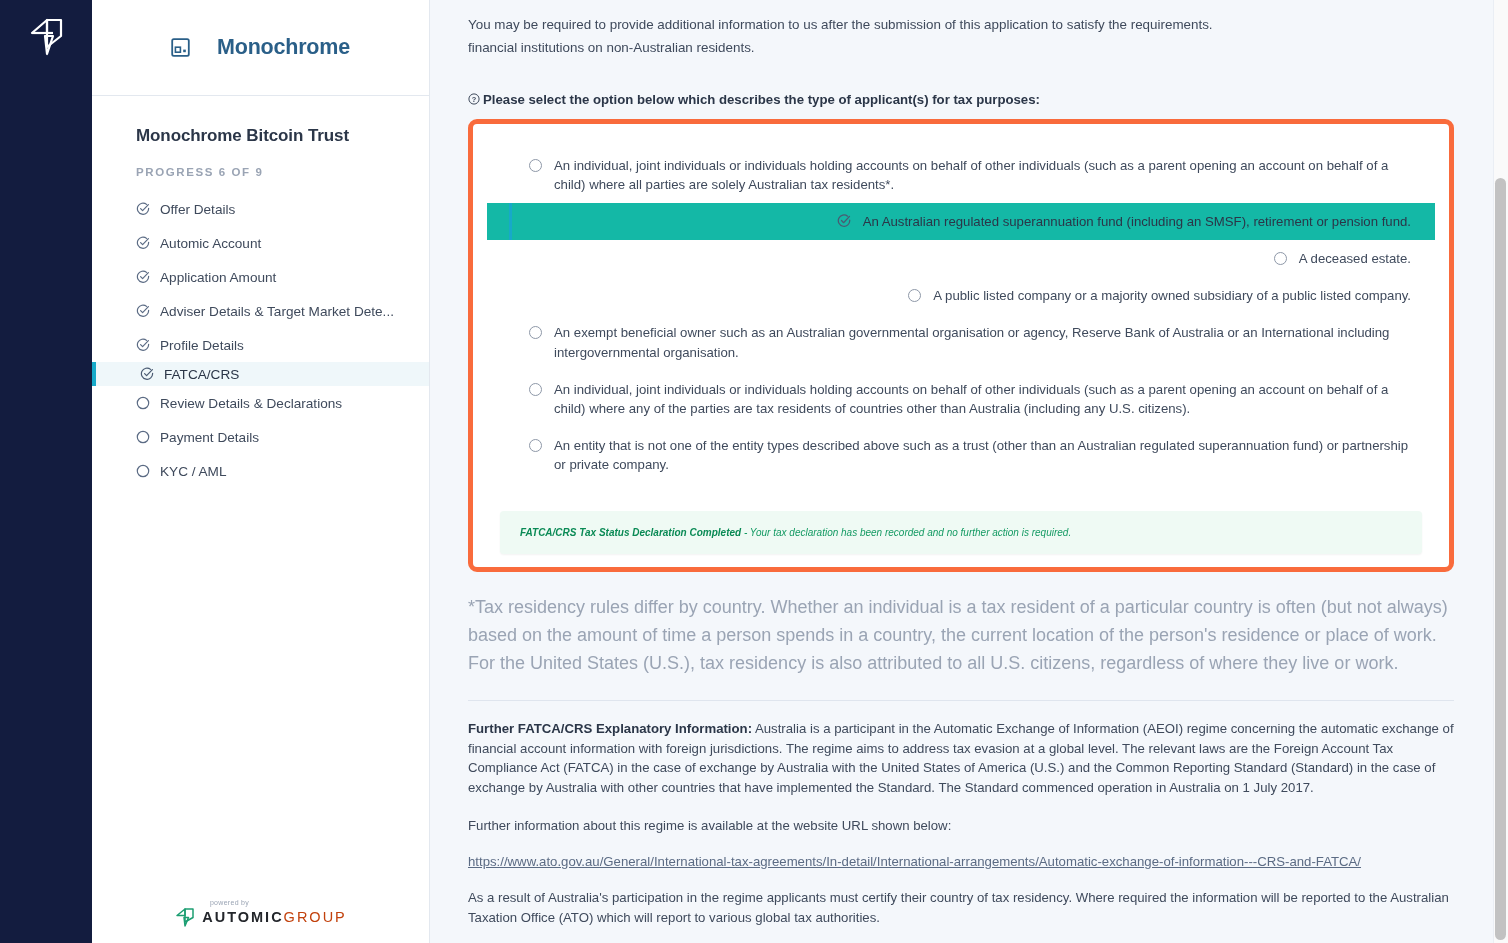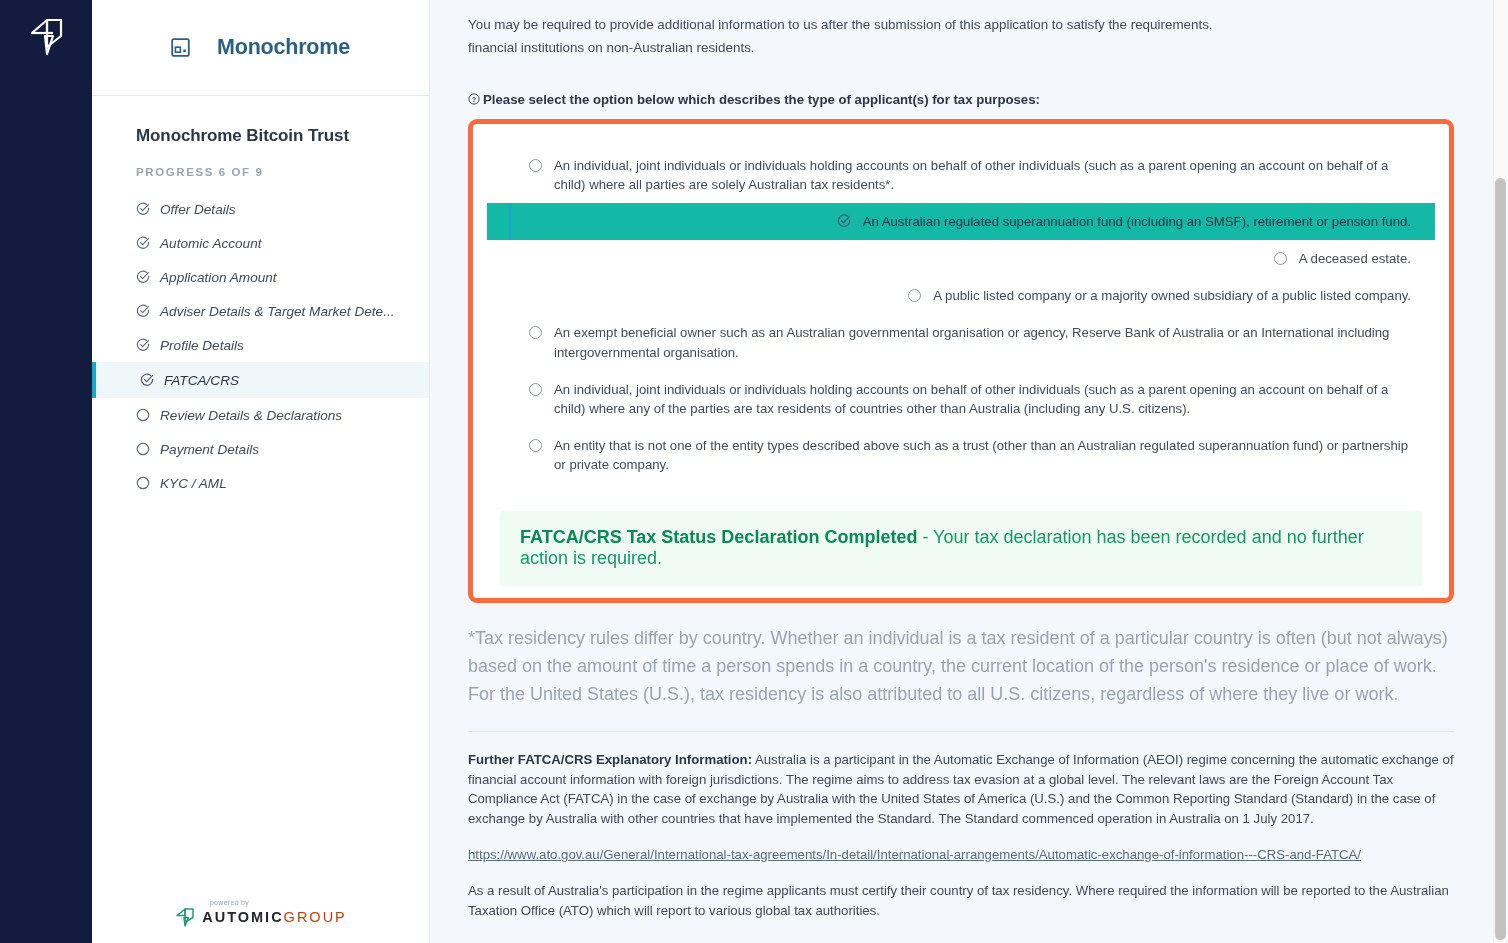--- a/index.html
+++ b/index.html
@@ -41,31 +41,31 @@
   .trust-title {
     margin: 30px 0 0 44px;
     font-size: 17px; font-weight: 700; color: #2b3648;
     letter-spacing: -0.1px;
   }
   .progress-label {
     margin: 20px 0 0 44px;
     font-size: 11.5px; font-weight: 700; color: #9aa4b4;
     letter-spacing: 1.6px;
   }
-  .nav { margin-top: 14px; font-style: italic; }
+  .nav { margin-top: 14px; }
   .nav-item {
     display: flex; align-items: center; gap: 10px;
     height: 34px; padding-left: 44px;
     position: relative; cursor: pointer;
   }
   .nav-item .ico { width: 14px; height: 14px; flex: 0 0 14px; display:block; }
   .nav-item .lbl { font-size: 13.6px; color: #3f4a5c; white-space: nowrap; }
   .nav-item.active {
     background: #eff7fa;
-    height: 36px;
+    height: 24px;
   }
   .nav-item.active::before {
     content: ""; position: absolute; left: 0; top: 0;
     width: 4px; height: 100%; background: #17a9c9;
   }
   .nav-item.active .lbl { color: #2b3648; }
   .nav-item.active .ico { margin-left: 4px; }
 
   .footer-logo {
     position: absolute; left: 0; right: 0; bottom: 16px;
@@ -136,21 +136,21 @@
   .opt.selected .otxt { color: #2b3648; }
   .check-ico { width: 14px; height: 14px; flex: 0 0 14px; margin-top: 2px; display:block; }
 
   .status-box {
     margin: 14px 13px 0 13px;
     background: #effaf4;
     border-radius: 4px;
     padding: 16px 20px;
     box-shadow: 0 1px 2px rgba(0,0,0,0.05);
   }
-  .status-text { font-size: 18px; color: #149a63; }
+  .status-text { font-size: 10px; color: #149a63; font-style: italic; }
   .status-text b { color: #0a8a55; font-weight: 700; }
 
   
   .footnote {
     margin-top: 22px;
     font-size: 18px; line-height: 1.55; color: #9aa4b4;
   }
   .rule { height: 1px; background: #dfe5ee; margin: 22px 0 0 0; }
   .para { margin-top: 18px; font-size: 13.2px; line-height: 1.5; color: #3f4a5c; }
   .para b { color: #2b3648; font-weight: 700; }
@@ -382,20 +382,21 @@
           <div class="status-text"><b>FATCA/CRS Tax Status Declaration Completed</b><span> - Your tax declaration has been recorded and no further action is required.</span></div>
         </div>
       </div>
 
       <div class="footnote">*Tax residency rules differ by country. Whether an individual is a tax resident of a particular country is often (but not always) based on the amount of time a person spends in a country, the current location of the person's residence or place of work. For the United States (U.S.), tax residency is also attributed to all U.S. citizens, regardless of where they live or work.</div>
 
       <div class="rule"></div>
 
       <div class="para"><b>Further FATCA/CRS Explanatory Information:</b><span> Australia is a participant in the Automatic Exchange of Information (AEOI) regime concerning the automatic exchange of financial account information with foreign jurisdictions. The regime aims to address tax evasion at a global level. The relevant laws are the Foreign Account Tax Compliance Act (FATCA) in the case of exchange by Australia with the United States of America (U.S.) and the Common Reporting Standard (Standard) in the case of exchange by Australia with other countries that have implemented the Standard. The Standard commenced operation in Australia on 1 July 2017.</span></div>
 
+      <div class="para">Further information about this regime is available at the website URL shown below:</div>
 
       <a class="link">https://www.ato.gov.au/General/International-tax-agreements/In-detail/International-arrangements/Automatic-exchange-of-information---CRS-and-FATCA/</a>
 
       <div class="para">As a result of Australia's participation in the regime applicants must certify their country of tax residency. Where required the information will be reported to the Australian Taxation Office (ATO) which will report to various global tax authorities.</div>
 
       <div class="para"><b>IMPORTANT NOTE:</b><span> We are unable to accept your application for units until a valid FATCA/CRS self-certification has been supplied.</span></div>
 
       
 
       

